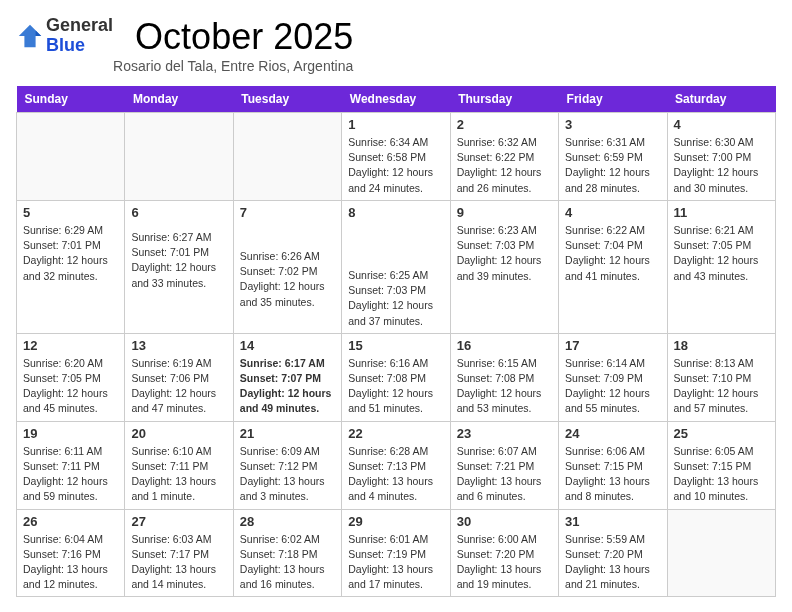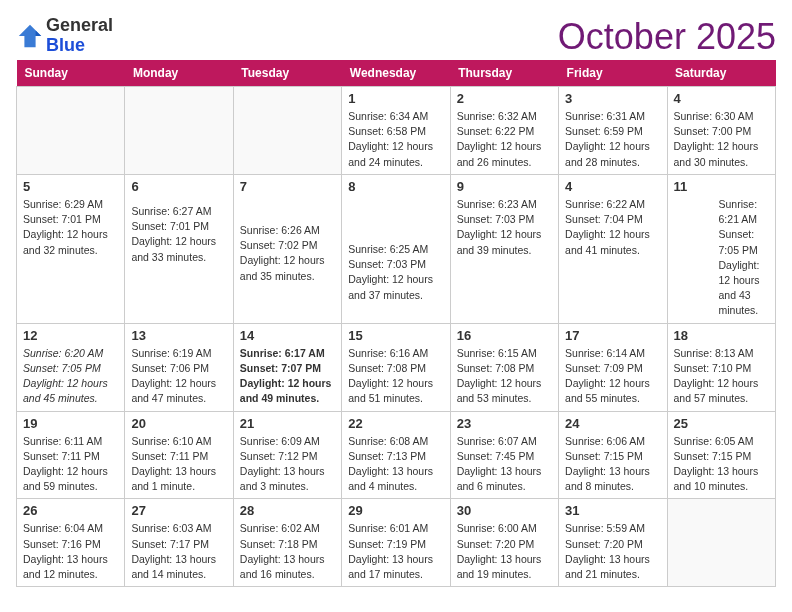--- a/index.html
+++ b/index.html
@@ -5,23 +5,22 @@
     * { box-sizing: border-box; margin: 0; padding: 0; }
     body {
       font-family: Arial, sans-serif;
       background: #fff;
       width: 792px;
       min-height: 612px;
       padding: 16px;
     }
     .header {
       display: flex;
-      justify-content: space-between;
       align-items: flex-start;
-      margin-bottom: 2px;
+      margin-bottom: 12px;
     }
     .logo {
       display: flex;
       align-items: center;
     }
     .logo-text {
       font-size: 18px;
       font-weight: bold;
       line-height: 1.1;
     }
@@ -31,33 +30,33 @@
       width: 28px;
       height: 28px;
       margin-right: 2px;
     }
     .title-block {
       text-align: right;
     }
     .month-title {
       font-size: 36px;
       font-weight: normal;
-      color: #701a75;
+      color: #000000;
     }
     .location {
       font-size: 14px;
       color: #555;
     }
     table {
       width: 100%;
       border-collapse: collapse;
       font-size: 11px;
     }
     thead tr th {
-      background-color: #be185d;
+      background-color: #6d28d9;
       color: #fff;
       text-align: left;
       padding: 6px 8px;
       font-size: 12px;
       font-weight: bold;
     }
     tbody tr td {
       border: 1px solid #ccc;
       vertical-align: top;
       padding: 4px 6px;
@@ -89,20 +88,21 @@
       <polygon points="20,4 36,20 28,20 28,36 12,36 12,20 4,20" fill="#3a7bd5"></polygon>
       <polygon points="28,12 36,20 28,20" fill="#1a5bbf"></polygon>
     </svg>
     <div class="logo-text">
       <div class="general">General</div>
       <div class="blue">Blue</div>
     </div>
   </div>
   <div class="title-block">
     <div class="month-title">October 2025</div>
+    <div class="location">Rosario del Tala, Entre Rios, Argentina</div>
   </div>
 </div>
 
 <table>
   <thead>
     <tr>
     <th>Sunday</th>
         <th>Monday</th>
         <th>Tuesday</th>
         <th>Wednesday</th>
@@ -183,30 +183,30 @@
         </td>
         <td>
           <span class="day-number">4</span>
           <div class="day-info" style="white-space: pre-line;">Sunrise: 6:22 AM
 Sunset: 7:04 PM
 Daylight: 12 hours
 and 41 minutes.</div>
         </td>
         <td>
           <span class="day-number">11</span>
-          <div class="day-info" style="white-space: pre-line; margin-left: 45px;">Sunrise: 6:21 AM
+          <div class="day-info" style="white-space: pre-line;">Sunrise: 6:21 AM
 Sunset: 7:05 PM
 Daylight: 12 hours
 and 43 minutes.</div>
         </td>
       </tr>
       <tr>
         <td>
           <span class="day-number">12</span>
-          <div class="day-info" style="white-space: pre-line; font-style: italic;">Sunrise: 6:20 AM
+          <div class="day-info" style="white-space: pre-line;">Sunrise: 6:20 AM
 Sunset: 7:05 PM
 Daylight: 12 hours
 and 45 minutes.</div>
         </td>
         <td>
           <span class="day-number">13</span>
           <div class="day-info" style="white-space: pre-line;">Sunrise: 6:19 AM
 Sunset: 7:06 PM
 Daylight: 12 hours
 and 47 minutes.</div>
@@ -264,29 +264,29 @@
         </td>
         <td>
           <span class="day-number">21</span>
           <div class="day-info" style="white-space: pre-line;">Sunrise: 6:09 AM
 Sunset: 7:12 PM
 Daylight: 13 hours
 and 3 minutes.</div>
         </td>
         <td>
           <span class="day-number">22</span>
-          <div class="day-info" style="white-space: pre-line;">Sunrise: 6:08 AM
+          <div class="day-info" style="white-space: pre-line;">Sunrise: 6:28 AM
 Sunset: 7:13 PM
 Daylight: 13 hours
 and 4 minutes.</div>
         </td>
         <td>
           <span class="day-number">23</span>
           <div class="day-info" style="white-space: pre-line;">Sunrise: 6:07 AM
-Sunset: 7:45 PM
+Sunset: 7:21 PM
 Daylight: 13 hours
 and 6 minutes.</div>
         </td>
         <td>
           <span class="day-number">24</span>
           <div class="day-info" style="white-space: pre-line;">Sunrise: 6:06 AM
 Sunset: 7:15 PM
 Daylight: 13 hours
 and 8 minutes.</div>
         </td>

